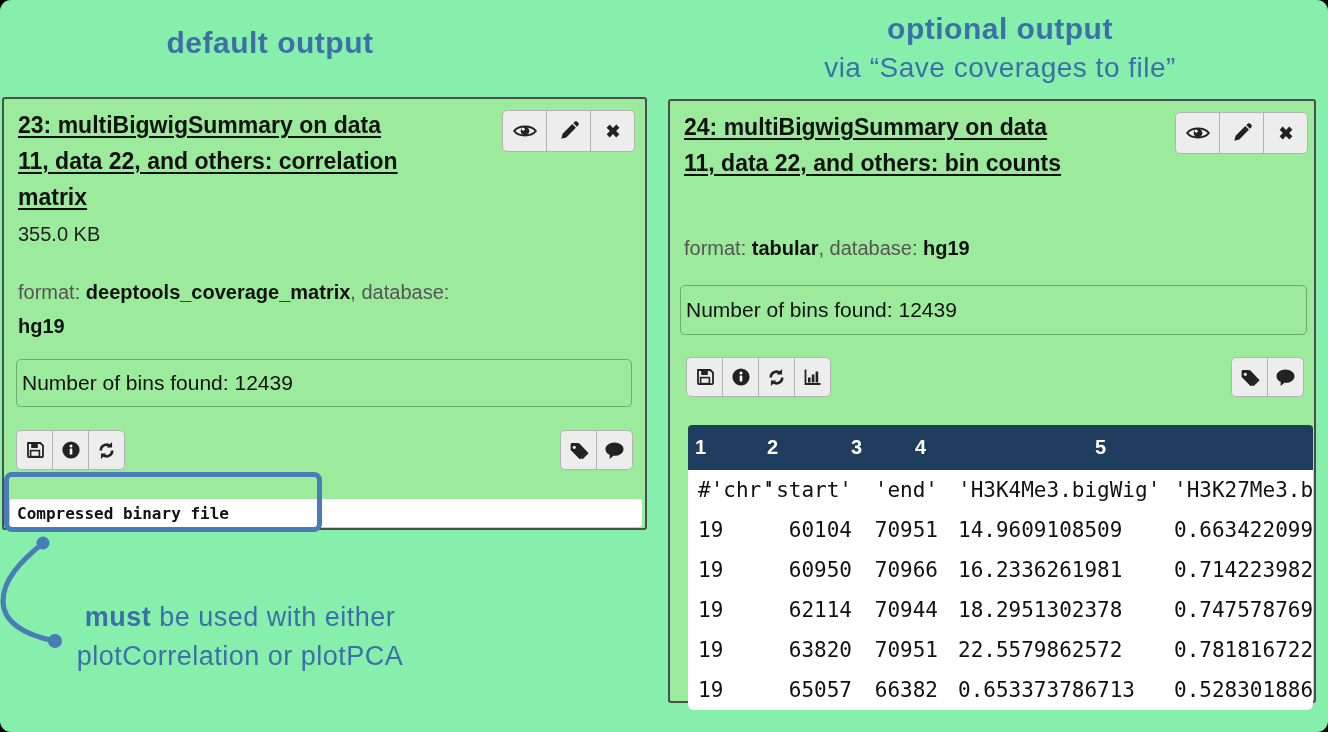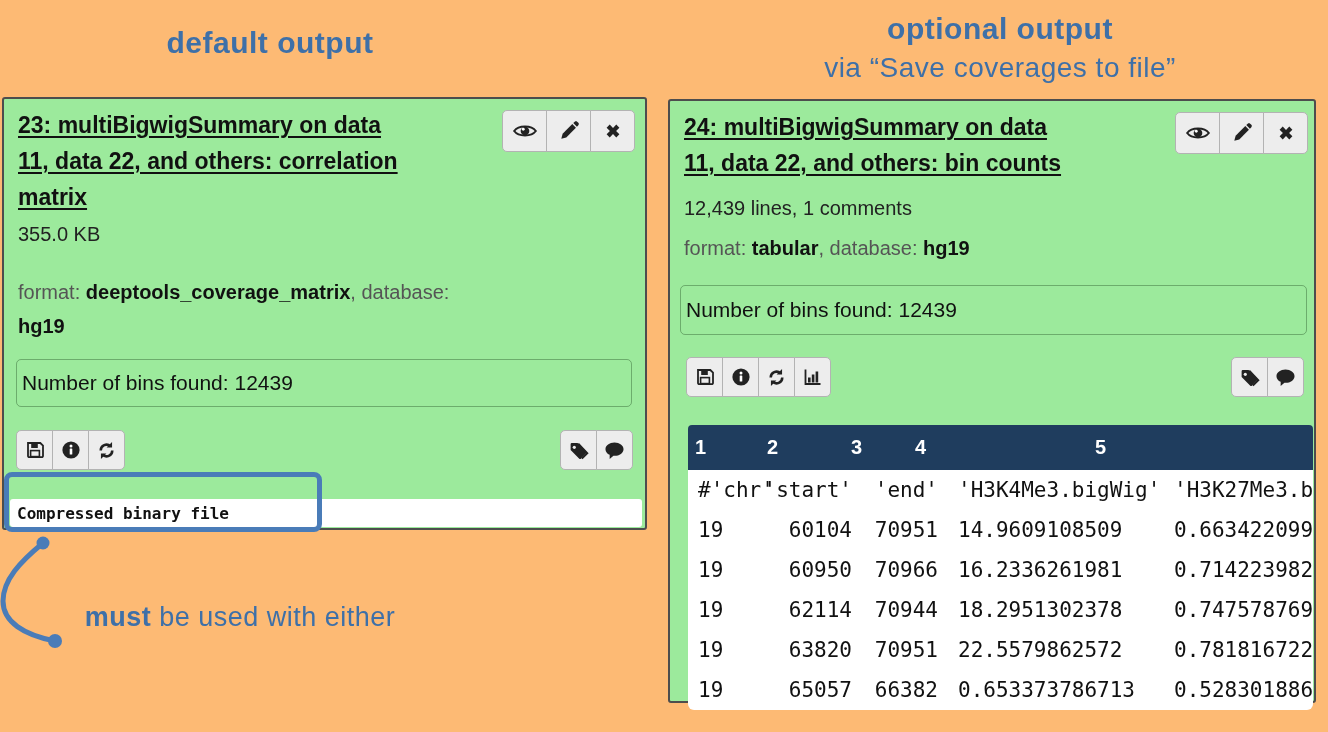--- a/index.html
+++ b/index.html
@@ -1,17 +1,17 @@
 <!DOCTYPE html>
 <html><head>
 <meta charset="utf-8">
 <style>
   html,body{margin:0;padding:0;background:#000;}
-  .canvas{position:relative;width:1328px;height:732px;background:#fdba74;overflow:hidden;
-          font-family:"Liberation Sans",sans-serif;}
+  .canvas{position:relative;width:1328px;height:732px;background:#86efac;overflow:hidden;
+          font-family:"Liberation Sans",sans-serif;border-radius:11px;}
   .hand{color:#3e70a8;font-family:"Liberation Sans",sans-serif;letter-spacing:.5px;}
   .annot-top{position:absolute;text-align:center;font-size:30px;}
   .panel{position:absolute;background:#9cea9c;border:2px solid #4d4d4d;border-radius:3px;box-sizing:border-box;}
   .title{position:absolute;font-size:23px;font-weight:bold;color:#111;line-height:36px;}
   .title span{display:block;text-decoration:underline;text-decoration-thickness:2px;text-underline-offset:3px;}
   .bodytext{position:absolute;font-size:20px;color:#222;}
   .fmt-label{color:#555;}
   .fmt-val{font-weight:bold;color:#111;}
   .infobox{position:absolute;border:1px solid rgba(20,60,20,.35);border-radius:5px;
            display:flex;align-items:center;padding-left:5px;font-size:21px;color:#111;box-sizing:border-box;}
@@ -151,20 +151,21 @@
   <svg style="position:absolute;left:0;top:530px;" width="200" height="130" viewBox="0 0 200 130">
     <path d="M43 13 C20 32 3 50 3 71 C3 92 24 105 55 111" fill="none" stroke="#4a7cb8" stroke-width="5"></path>
     <circle cx="43" cy="13" r="6.5" fill="#4a7cb8"></circle>
     <circle cx="55" cy="111" r="7" fill="#4a7cb8"></circle>
   </svg>
 
   <div class="callout hand" style="left:40px;top:598px;width:400px;">
     <div>
       <span style="font-weight:bold;">must</span><span> be used with either</span>
     </div>
+    <div>plotCorrelation or plotPCA</div>
   </div>
 
   <div class="panel" style="left:668px;top:99px;width:648px;height:604px;">
 
     <div class="title" style="left:14px;top:8px;width:500px;">
       <span>24: multiBigwigSummary on data</span>
       <span>11, data 22, and others: bin counts</span>
     </div>
 
     <div class="btngroup" style="right:6px;top:11px;">
@@ -187,21 +188,20 @@
       </div>
       <div class="btn btn-lg">
         <span>
           <svg width="22" height="22" viewBox="0 0 20 20">
             <path d="M4.2 7L7 4.2 10 7.2l3-3L15.8 7l-3 3 3 3-2.8 2.8-3-3-3 3L4.2 13l3-3-3-3z" fill="#222"></path>
           </svg>
         </span>
       </div>
     </div>
 
-    <div class="bodytext" style="left:14px;top:96px;">12,439 lines, 1 comments</div>
 
     <div class="bodytext" style="left:14px;top:136px;">
       <span class="fmt-label">format: </span><span class="fmt-val">tabular</span><span class="fmt-label">, database: </span><span class="fmt-val">hg19</span>
     </div>
 
     <div class="infobox" style="left:10px;top:184px;width:627px;height:50px;">Number of bins found: 12439</div>
 
     <div class="btngroup" style="left:16px;top:256px;">
       <div class="btn btn-sm">
         <span>

